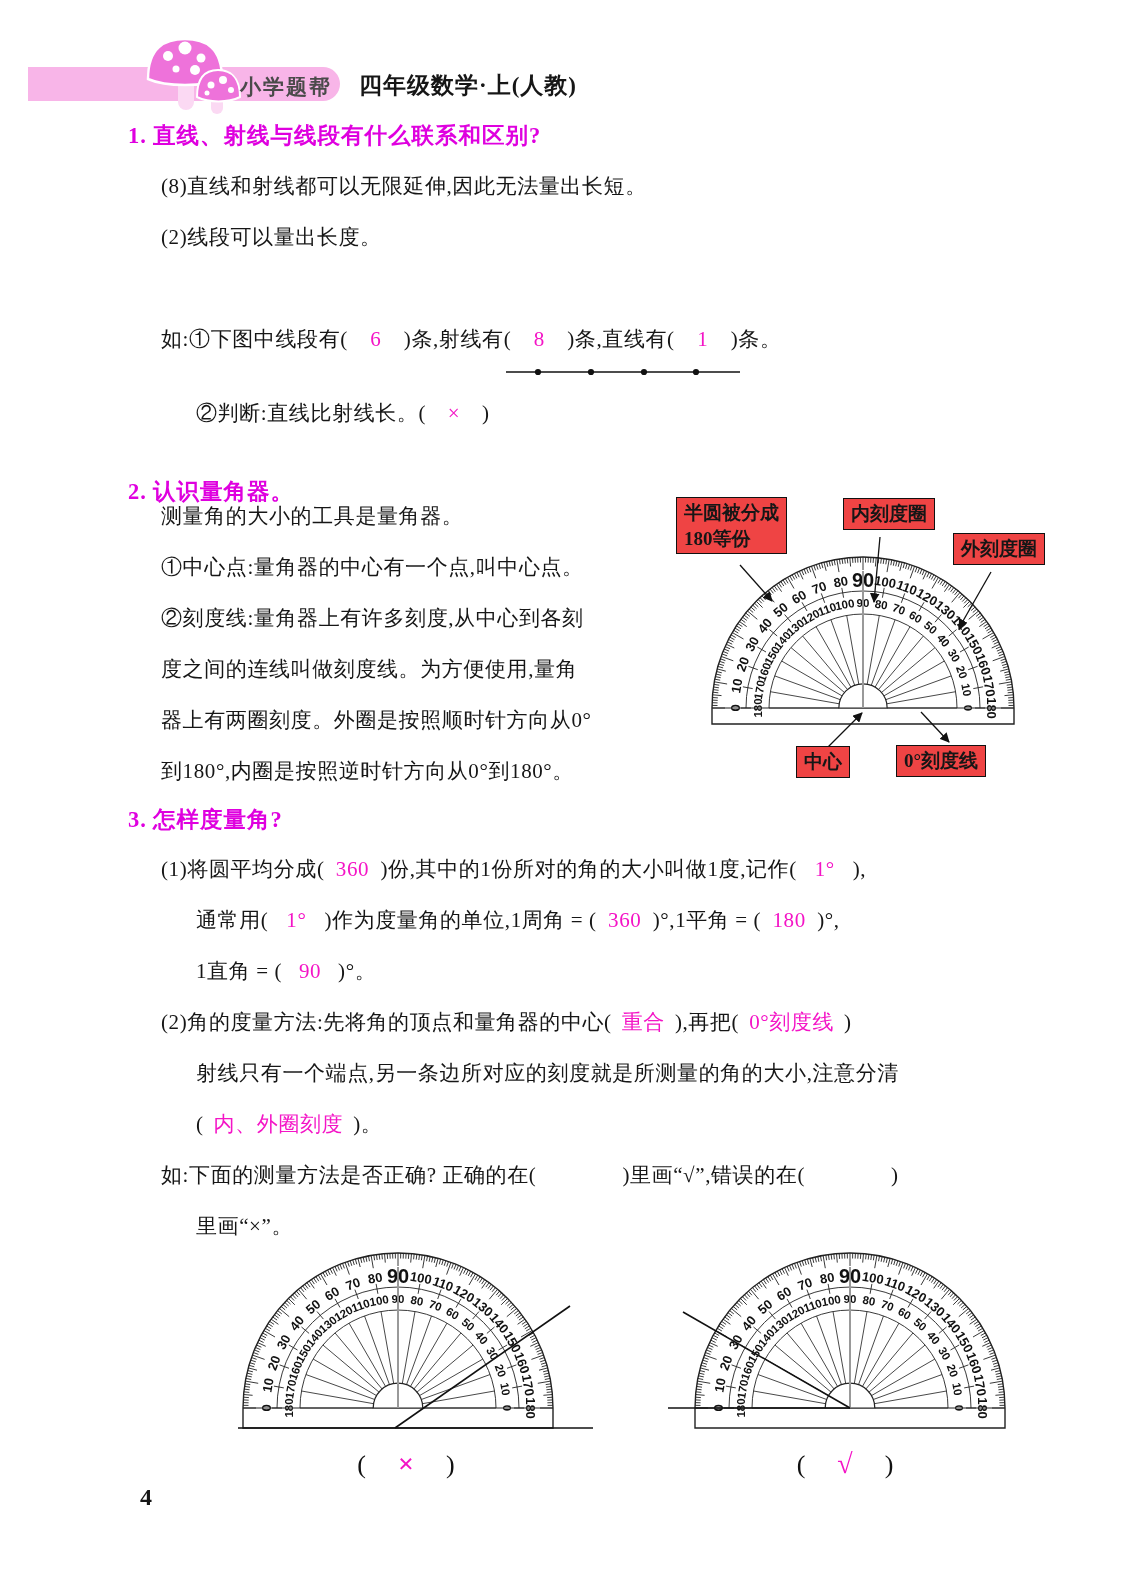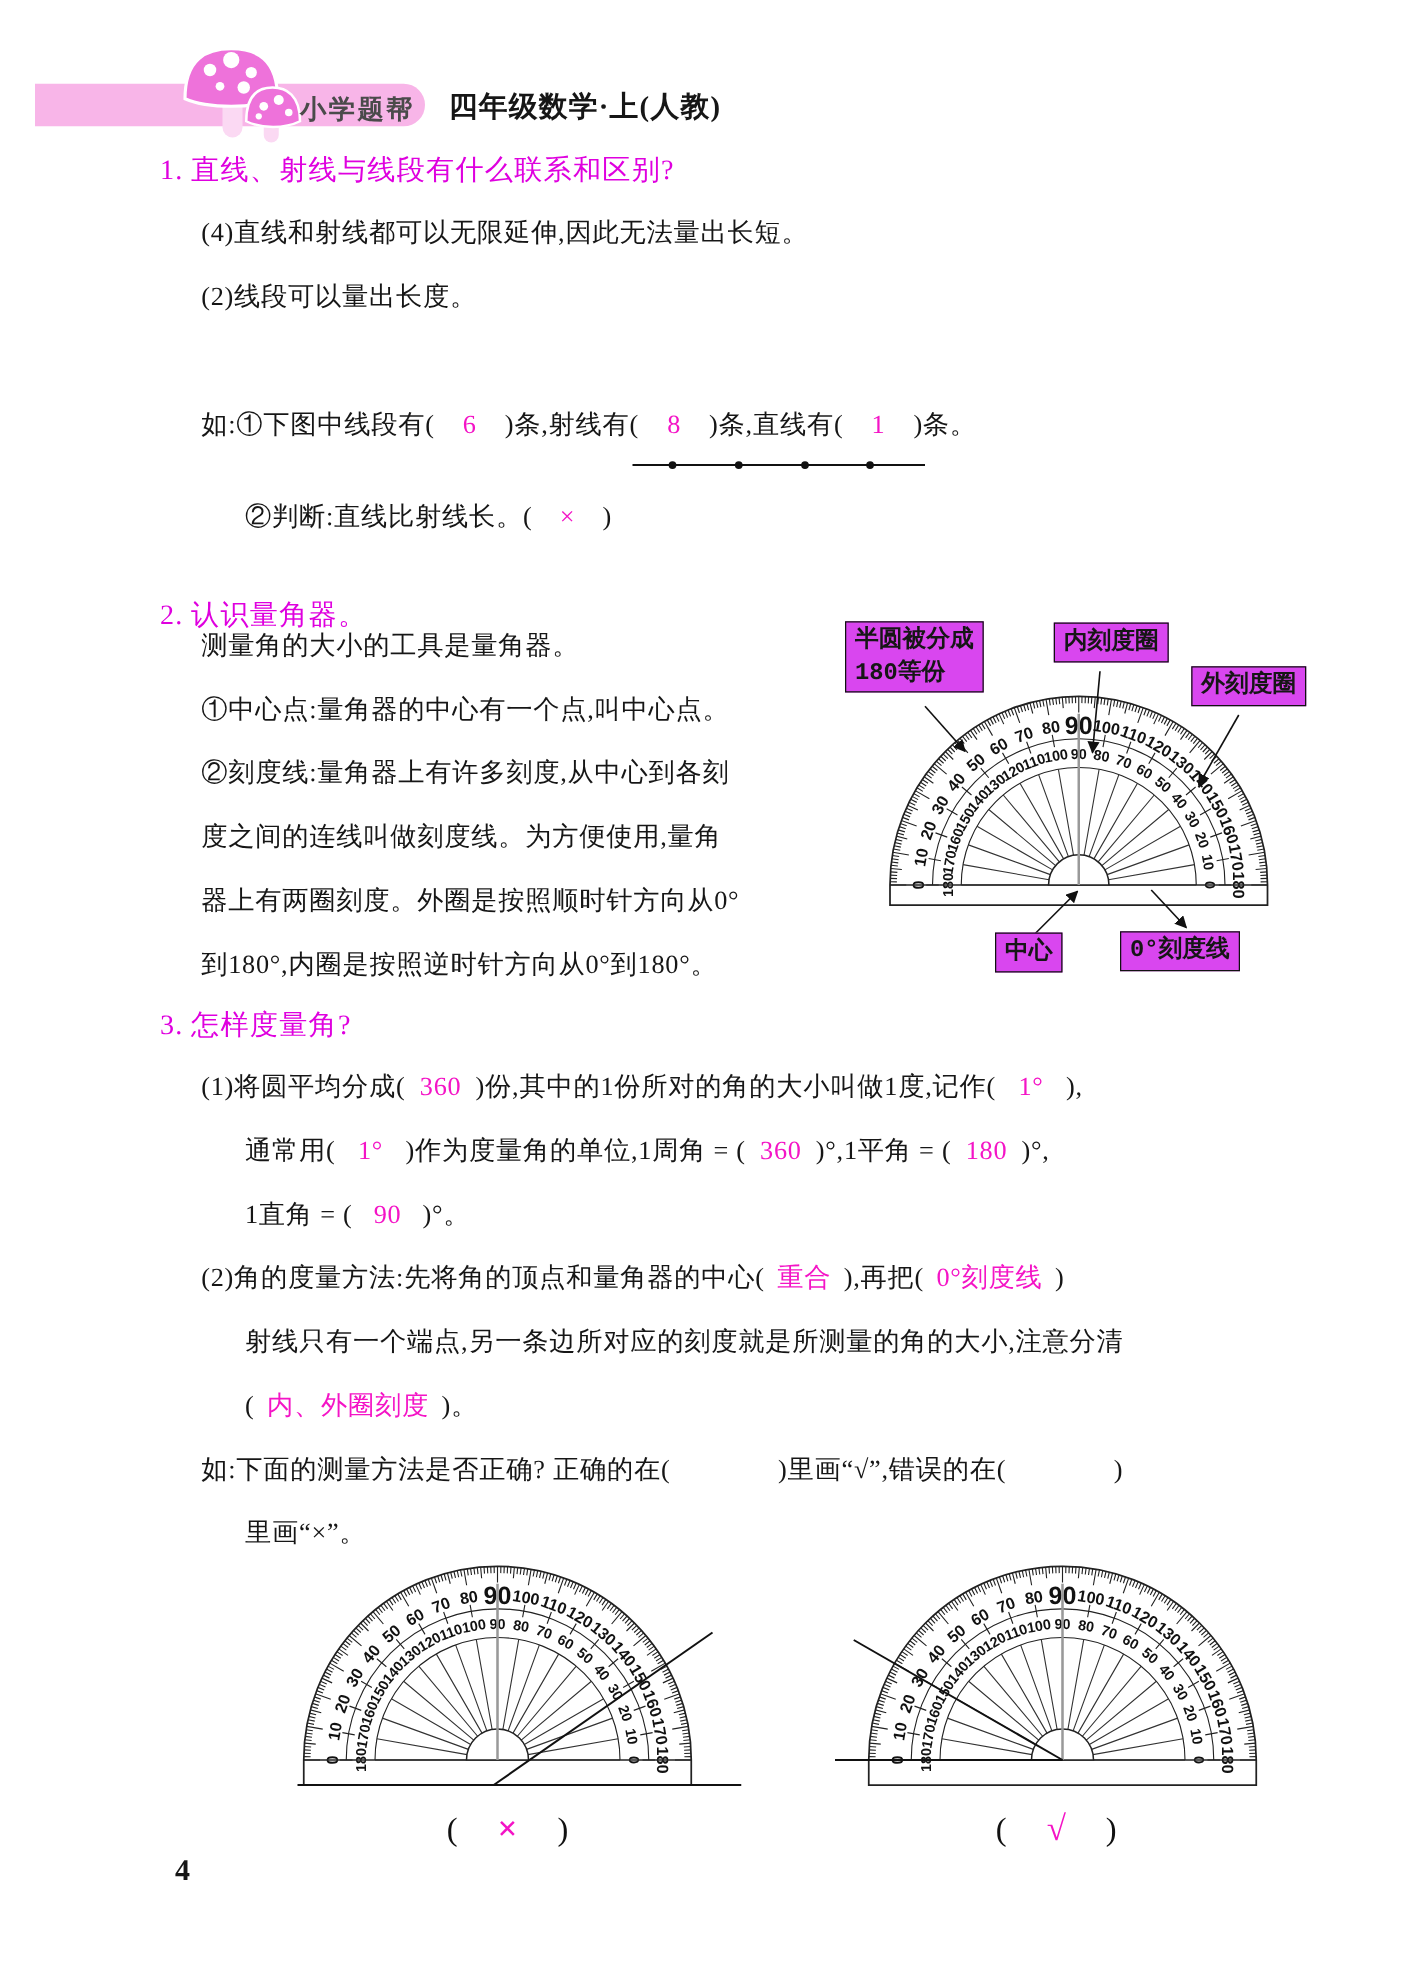--- a/index.html
+++ b/index.html
@@ -11,30 +11,30 @@
   }
   html,body{margin:0;padding:0;background:#ffffff;}
   .page{position:relative;width:1129px;height:1571px;background:#fff;overflow:hidden;
         font-family:"Liberation Serif","DejaVu Serif",serif;color:var(--ink);margin-left:28px;}
   .bar{position:absolute;left:0;top:67px;width:312px;height:34px;background:var(--bar);
        border-radius:0 18px 18px 0;}
   .brand{position:absolute;left:212px;top:73px;font-size:21px;font-weight:bold;color:#4a4a4a;
          font-family:"Liberation Sans","DejaVu Sans",sans-serif;letter-spacing:2px;}
   .booktitle{position:absolute;left:331px;top:70px;font-size:23px;font-weight:bold;letter-spacing:1px;}
   .mush{position:absolute;left:110px;top:34px;}
-  .sec{position:absolute;font-size:22.5px;font-weight:normal;color:var(--heading);white-space:nowrap;letter-spacing:1px;text-align:center;}
+  .sec{position:absolute;font-size:22.5px;font-weight:bold;color:var(--heading);white-space:nowrap;letter-spacing:1px;text-align:center;}
   .sec .n{font-family:"Liberation Serif",serif;margin-right:6px;}
   .line{position:absolute;font-size:21px;white-space:nowrap;letter-spacing:0.6px;}
   .ans{display:inline-block;min-width:36px;padding:0 10px;text-align:center;color:var(--answer);}
   .gap{display:inline-block;width:86px;}
   .figwrap{position:absolute;}
   .overlay{position:absolute;left:0;top:0;pointer-events:none;}
-  .lblbox{position:absolute;border:1.7px solid #111;background:#d946ef;font-weight:bold;
+  .lblbox{position:absolute;border:1.7px solid #111;background:#ef4444;font-weight:bold;
           font-size:19px;line-height:1.35;padding:2px 7px;white-space:nowrap;
-          font-family:Liberation Mono, monospace;z-index:3;}
+          font-family:Liberation Serif, serif;z-index:3;}
   .verdict{position:absolute;width:170px;text-align:center;font-size:26px;}
   .verdict .vp{margin:0 2px;color:#111;}
   .verdict .vmark{display:inline-block;margin:0 30px;font-size:28px;font-weight:bold;color:var(--answer);}
   .pagenum{position:absolute;left:112px;top:1484px;font-size:24px;font-weight:bold;}
 </style>
 </head>
 <body>
 
 <div class="page">
 
@@ -53,21 +53,21 @@
       <circle cx="85" cy="46" r="4" fill="#fff"></circle>
     <circle cx="93" cy="56" r="3" fill="#fff"></circle>
       <circle cx="69" cy="59" r="2.5" fill="#fff"></circle>
   </svg>
   <div class="brand">小学题帮</div>
   <div class="booktitle">四年级数学·上(人教)</div>
 
   <div class="sec" style="left:100px;top:120px">
     <span class="n">1.</span><span>直线、射线与线段有什么联系和区别?</span>
   </div>
-  <div class="line" style="left:133px;top:172px">(4)直线和射线都可以无限延伸,因此无法量出长短。</div>
+  <div class="line" style="left:133px;top:172px">(8)直线和射线都可以无限延伸,因此无法量出长短。</div>
   <div class="line" style="left:133px;top:223px">(2)线段可以量出长度。</div>
   <div class="line" style="left:133px;top:325px"><span>如:①下图中线段有(</span><span class="ans">6</span><span>)条,射线有(</span><span class="ans">8</span><span>)条,直线有(</span><span class="ans">1</span><span>)条。</span></div>
 
   <svg class="figwrap" style="left:468px;top:360px" width="260" height="24">
     <line x1="10" y1="12" x2="244" y2="12" stroke="#111" stroke-width="1.6"></line>
     <circle cx="42" cy="12" r="3.1" fill="#111"></circle>
       <circle cx="95" cy="12" r="3.1" fill="#111"></circle>
     <circle cx="148" cy="12" r="3.1" fill="#111"></circle>
       <circle cx="200" cy="12" r="3.1" fill="#111"></circle>
   </svg>

